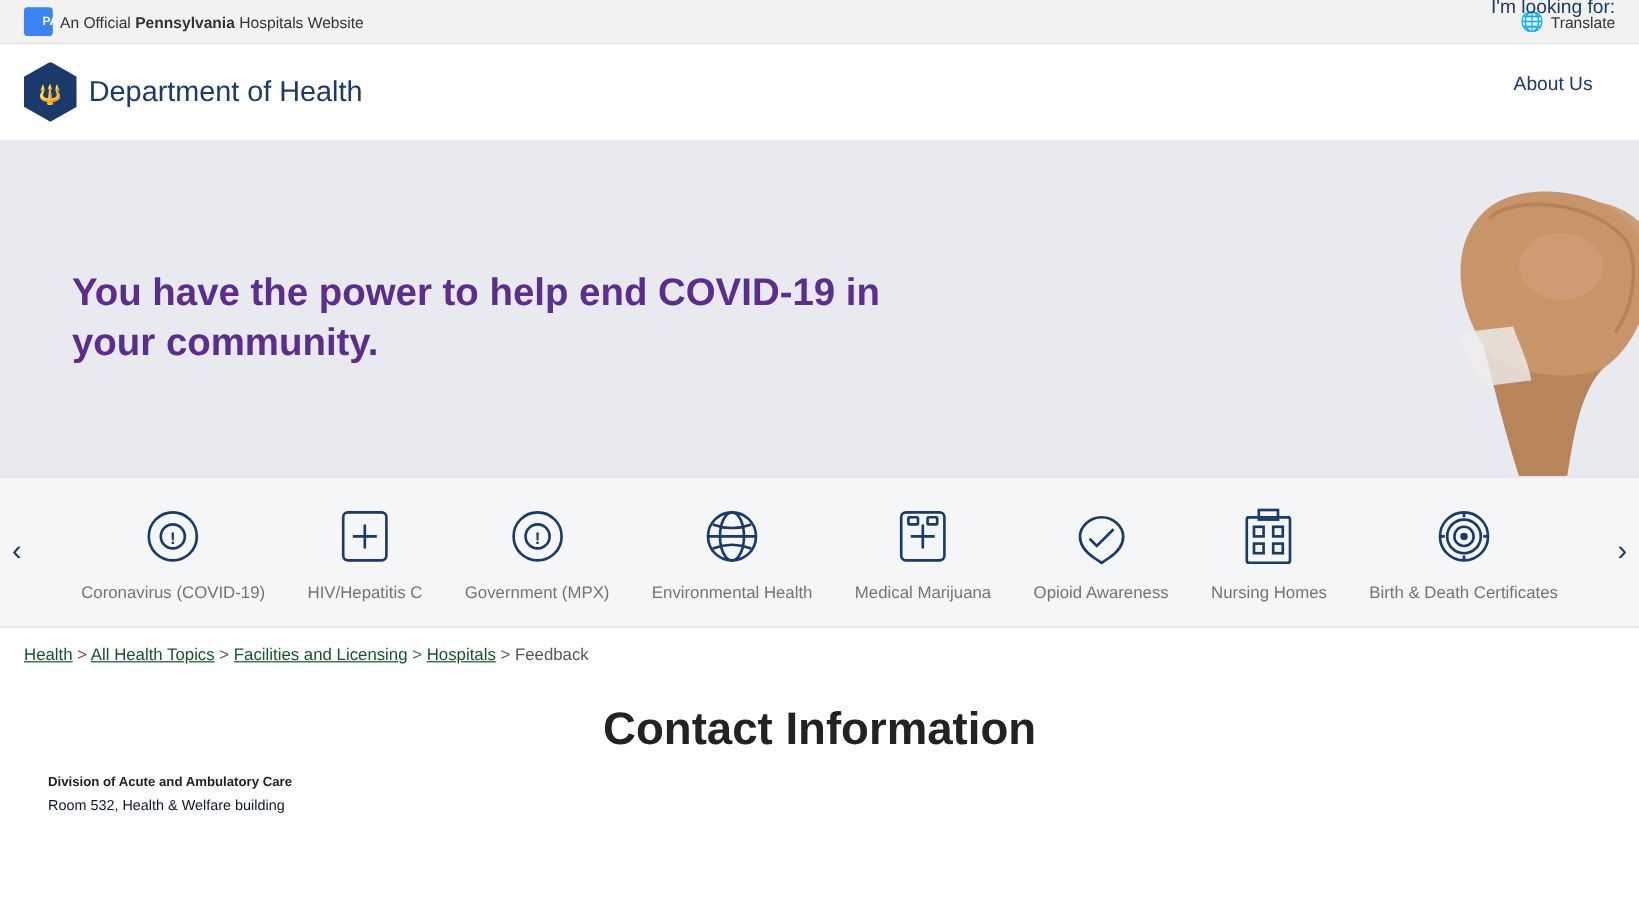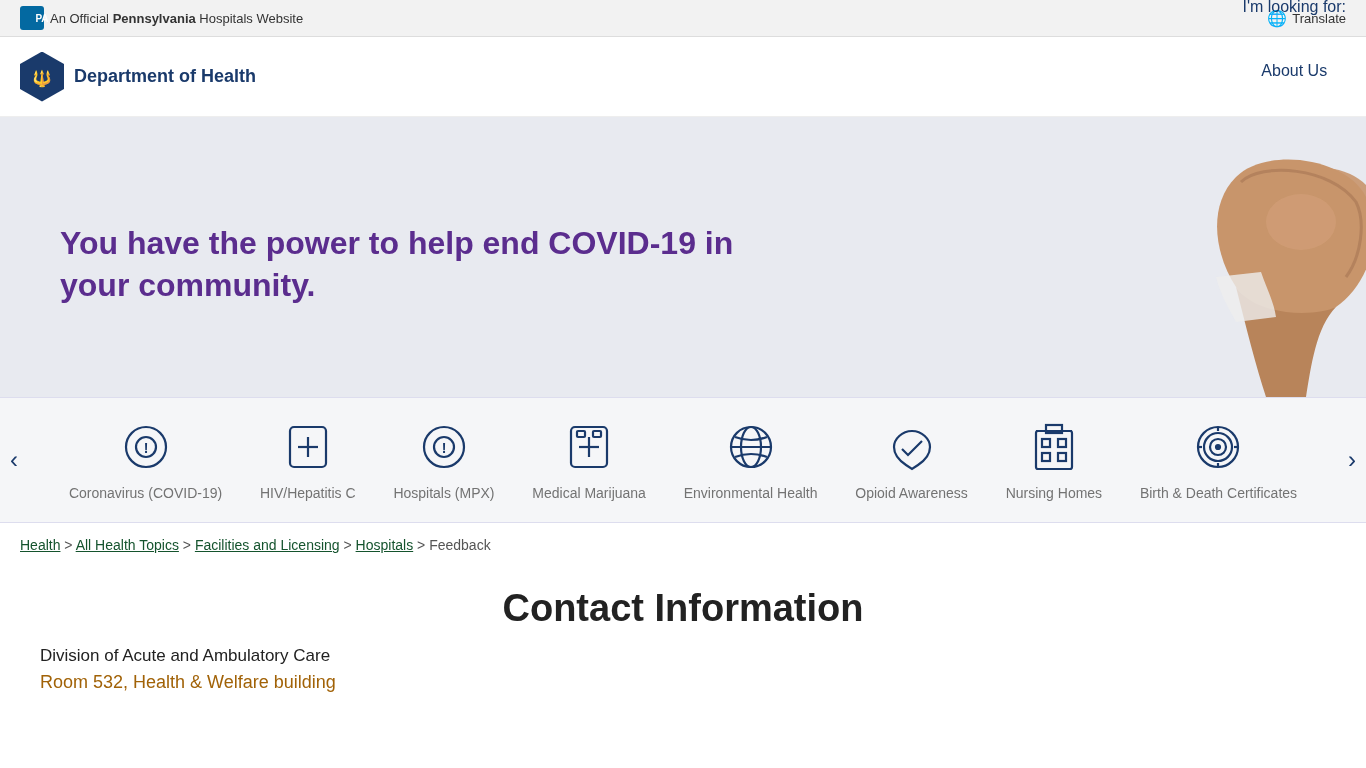--- a/index.html
+++ b/index.html
@@ -12,21 +12,21 @@
       justify-content: space-between;
       align-items: center;
       padding: 6px 20px;
       font-size: 13px;
       color: #333;
       border-bottom: 1px solid #ddd;
     }
     .top-bar .pa-official { display: flex; align-items: center; gap: 6px; }
     .pa-badge {
       width: 24px; height: 24px;
-      background: #0369a1;
+      background: #3b82f6;
       color: #fff;
       font-size: 10px;
       font-weight: bold;
       display: flex; align-items: center; justify-content: center;
       border-radius: 3px;
       padding-left: 20px;
     }
     .top-bar .translate-link { display: flex; align-items: center; gap: 5px; color: #333; cursor: pointer; }
     .globe-icon { font-size: 16px; }
 
@@ -41,21 +41,21 @@
       height: 80px;
     }
     .header-logo { display: flex; align-items: center; gap: 10px; cursor: pointer; }
     .logo-icon {
       width: 44px; height: 50px;
       background: #1a3a6b;
       clip-path: polygon(50% 0%, 100% 25%, 100% 75%, 50% 100%, 0% 75%, 0% 25%);
       display: flex; align-items: center; justify-content: center;
       color: #fff; font-size: 18px;
     }
-    .logo-text { font-size: 18px; color: #1a3a6b; font-weight: 700; }
+    .logo-text { font-size: 24px; color: #1a3a6b; font-weight: 400; }
     .header-nav { display: flex; align-items: center; gap: 46px; flex-direction: column; }
     .header-nav a { text-decoration: none; color: #1a3a6b; font-size: 16px; cursor: pointer; }
     .search-icon-btn { background: none; border: none; cursor: pointer; font-size: 22px; color: #1a3a6b; }
 
     
     .hero {
       background: #e8eaf0;
       position: relative;
       height: 280px;
       overflow: hidden;
@@ -154,28 +154,28 @@
       padding: 20px 40px 40px;
     }
     .page-title {
       text-align: center;
       font-size: 38px;
       font-weight: 700;
       color: #222;
       margin-bottom: 16px;
     }
     .division-name {
-      font-size: 17px;
-      font-weight: normal;
+      font-size: 11px;
+      font-weight: bold;
       color: #222;
       margin-bottom: 6px;
     }
     .division-address {
-      font-size: 18px;
-      color: #a16207;
+      font-size: 12px;
+      color: #0f172a;
     }
   </style>
 </head>
 <body>
 
 <div class="top-bar">
   <div class="pa-official">
     <div class="pa-badge">PA</div>
     <span>
       An Official <strong>Pennsylvania</strong>
@@ -259,47 +259,47 @@
     </div>
 
     <div class="topic-item">
       <div class="topic-icon">
         <svg viewBox="0 0 52 52" fill="none" stroke="#1a3a6b" stroke-width="2.2">
           <circle cx="26" cy="26" r="20"></circle>
           <circle cx="26" cy="26" r="10"></circle>
           <text x="26" y="32" text-anchor="middle" font-size="14" font-weight="bold" fill="#1a3a6b" stroke="none">!</text>
         </svg>
       </div>
-      <span class="topic-label">Hospitals (MPX)</span>
+      <span class="topic-label">Government (MPX)</span>
+    </div>
+
+    <div class="topic-item">
+      <div class="topic-icon">
+        <svg viewBox="0 0 52 52" fill="none" stroke="#1a3a6b" stroke-width="2.2">
+          <circle cx="26" cy="26" r="20"></circle>
+          <ellipse cx="26" cy="26" rx="10" ry="20"></ellipse>
+          <line x1="6" y1="26" x2="46" y2="26"></line>
+          <path d="M10,16 Q26,22 42,16"></path>
+          <path d="M10,36 Q26,30 42,36"></path>
+        </svg>
+      </div>
+      <span class="topic-label">Environmental Health</span>
     </div>
 
     <div class="topic-item">
       <div class="topic-icon">
         <svg viewBox="0 0 52 52" fill="none" stroke="#1a3a6b" stroke-width="2.2">
           <rect x="8" y="6" width="36" height="40" rx="4"></rect>
           <line x1="26" y1="16" x2="26" y2="36"></line>
           <line x1="16" y1="26" x2="36" y2="26"></line>
           <rect x="14" y="10" width="8" height="6" rx="1"></rect>
           <rect x="30" y="10" width="8" height="6" rx="1"></rect>
         </svg>
       </div>
       <span class="topic-label">Medical Marijuana</span>
-    </div>
-
-    <div class="topic-item">
-      <div class="topic-icon">
-        <svg viewBox="0 0 52 52" fill="none" stroke="#1a3a6b" stroke-width="2.2">
-          <circle cx="26" cy="26" r="20"></circle>
-          <ellipse cx="26" cy="26" rx="10" ry="20"></ellipse>
-          <line x1="6" y1="26" x2="46" y2="26"></line>
-          <path d="M10,16 Q26,22 42,16"></path>
-          <path d="M10,36 Q26,30 42,36"></path>
-        </svg>
-      </div>
-      <span class="topic-label">Environmental Health</span>
     </div>
 
     <div class="topic-item">
       <div class="topic-icon">
         <svg viewBox="0 0 52 52" fill="none" stroke="#1a3a6b" stroke-width="2.2">
           <path d="M26,10 C16,10 8,18 8,26 C8,34 14,40 20,44 L26,48 L32,44 C38,40 44,34 44,26 C44,18 36,10 26,10Z"></path>
           <polyline points="16,28 22,34 36,20"></polyline>
         </svg>
       </div>
       <span class="topic-label">Opioid Awareness</span>

